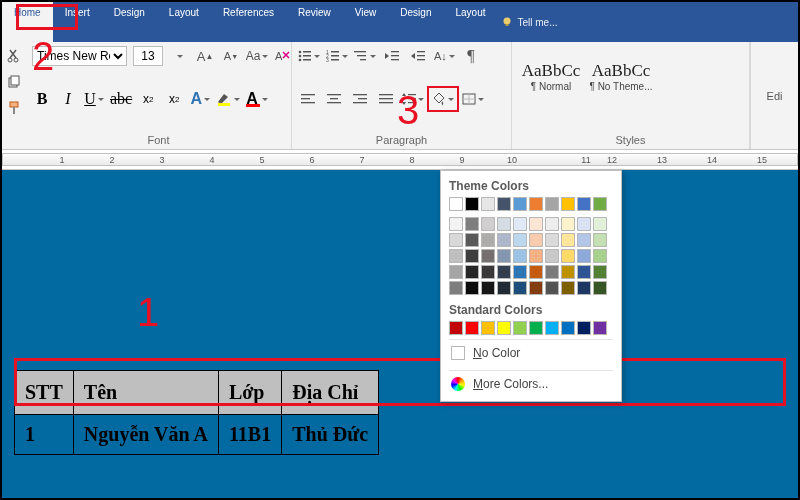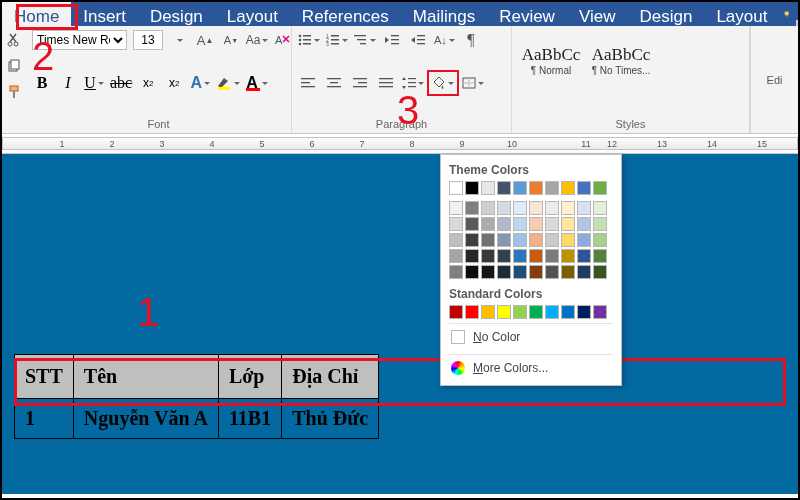--- a/index.html
+++ b/index.html
@@ -1,19 +1,19 @@
 <!DOCTYPE html>
 <html><head>
 <meta charset="utf-8">
 <style>
   * { box-sizing: border-box; margin: 0; padding: 0; }
   body { width: 800px; height: 500px; font-family: "Segoe UI", Tahoma, sans-serif; background: #fff; overflow: hidden; border: 2px solid #000; position: relative; }
 
   
-  .tabstrip { display: flex; align-items: stretch; background: #2b579a; height: 24px; color: #fff; font-size: 17px; user-select: none; }
+  .tabstrip { display: flex; align-items: stretch; background: #2b579a; height: 40px; color: #fff; font-size: 10px; user-select: none; }
   .tabstrip .tab { padding: 5px 12px 4px; cursor: pointer; }
   .tabstrip .tab.active { background: #f3f3f3; color: #2b579a; }
   .tabstrip .tellme { display: flex; align-items: center; gap: 4px; margin-left: 4px; opacity: .9; }
   .bulb { width: 12px; height: 12px; }
 
   
   .ribbon { background: #f3f3f3; border-bottom: 1px solid #c7c7c7; height: 108px; display: flex; position: relative; }
   .group { border-right: 1px solid #d9d9d9; display: flex; flex-direction: column; justify-content: space-between; padding: 4px 6px 2px; }
   .group-label { text-align: center; font-size: 11px; color: #666; padding: 2px 0 1px; }
   .row { display: flex; align-items: center; gap: 6px; }
@@ -68,21 +68,20 @@
 </style>
 </head>
 <body>
 
 <div class="tabstrip" id="tabstrip">
     <div class="tab active">Home</div>
     <div class="tab">Insert</div>
     <div class="tab">Design</div>
     <div class="tab">Layout</div>
     <div class="tab">References</div>
-    <div class="tab">Mailings</div>
     <div class="tab">Review</div>
     <div class="tab">View</div>
     <div class="tab">Design</div>
     <div class="tab">Layout</div>
     <div class="tellme">
       <svg class="bulb" viewBox="0 0 12 12">
         <circle cx="6" cy="5" r="3.5" fill="#ffd965"></circle>
         <rect x="4.5" y="8" width="3" height="2" fill="#bfa13a"></rect>
       </svg>
       <span>Tell me...</span>
@@ -259,21 +258,21 @@
   </div>
 
   <div class="group" style="flex:1">
     <div class="styles-gal" id="styles-gal">
         <div class="style-card">
           <div class="style-prev">AaBbCc</div>
           <div>¶ Normal</div>
         </div>
         <div class="style-card">
           <div class="style-prev">AaBbCc</div>
-          <div>¶ No Times...</div>
+          <div>¶ No Theme...</div>
         </div>
       </div>
     <div class="group-label">Styles</div>
   </div>
 
   <div class="editing">
       <span>Edi</span>
     </div>
 </div>
 

